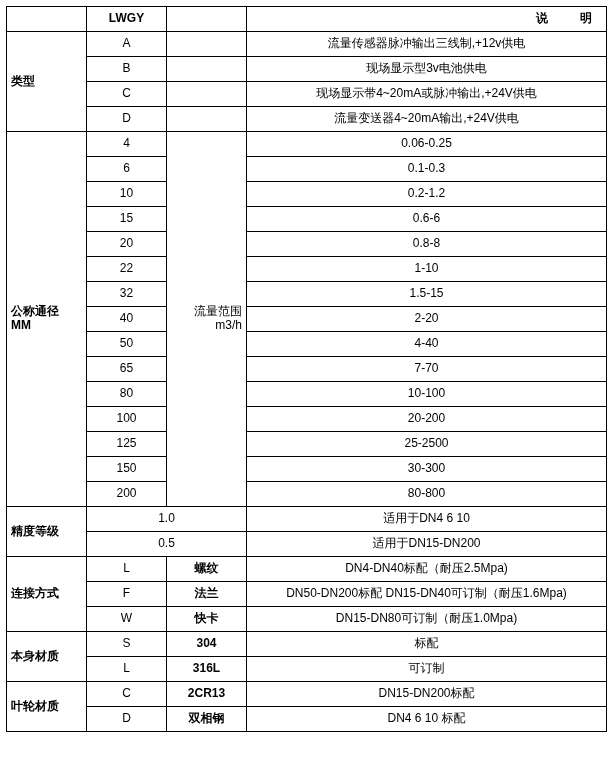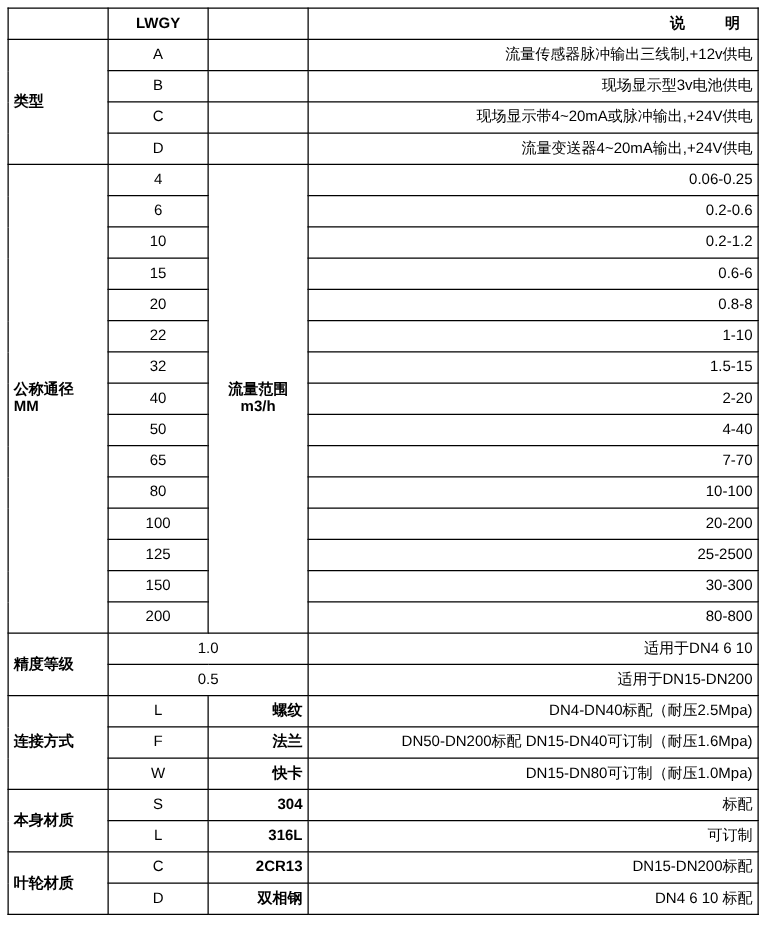--- a/index.html
+++ b/index.html
@@ -27,43 +27,43 @@
     height: 25px;
     vertical-align: middle;
     box-sizing: border-box;
   }
   .col-a { width: 80px; }
   .col-b { width: 80px; }
   .col-c { width: 80px; }
   .col-d { width: 360px; }
 
   .ctr { text-align: center; }
-  .lft { text-align: right; margin-left: 44px; }
+  .lft { text-align: center; margin-left: 44px; }
   .bold { font-weight: bold; }
   .rowhead {
     text-align: left;
     font-weight: bold;
     font-size: 12.5px;
   }
   .hdr {
     text-align: center;
     font-weight: bold;
     font-size: 12.5px;
     margin-left: 27px;
   }
   .hdr-spaced {
     text-align: right;
     font-weight: bold;
     font-size: 12.5px;
     letter-spacing: 10px;
     text-indent: 10px;
   }
   .mid-label {
-    text-align: center;
-    font-weight: bold;
+    text-align: right;
+    font-weight: normal;
     font-size: 12.5px;
     line-height: 1.45;
     padding-left: 6px;
   }
   .two-line {
     line-height: 1.45;
   }
 </style>
 </head>
 <body>
@@ -113,21 +113,21 @@
       </td>
       <td class="ctr">4</td>
       <td class="mid-label two-line" rowspan="15">
         <div>流量范围</div>
         <div>m3/h</div>
       </td>
       <td class="lft">0.06-0.25</td>
     </tr>
     <tr>
       <td class="ctr">6</td>
-      <td class="lft">0.2-0.6</td>
+      <td class="lft">0.1-0.3</td>
     </tr>
     <tr>
       <td class="ctr">10</td>
       <td class="lft">0.2-1.2</td>
     </tr>
     <tr>
       <td class="ctr">15</td>
       <td class="lft">0.6-6</td>
     </tr>
     <tr>

